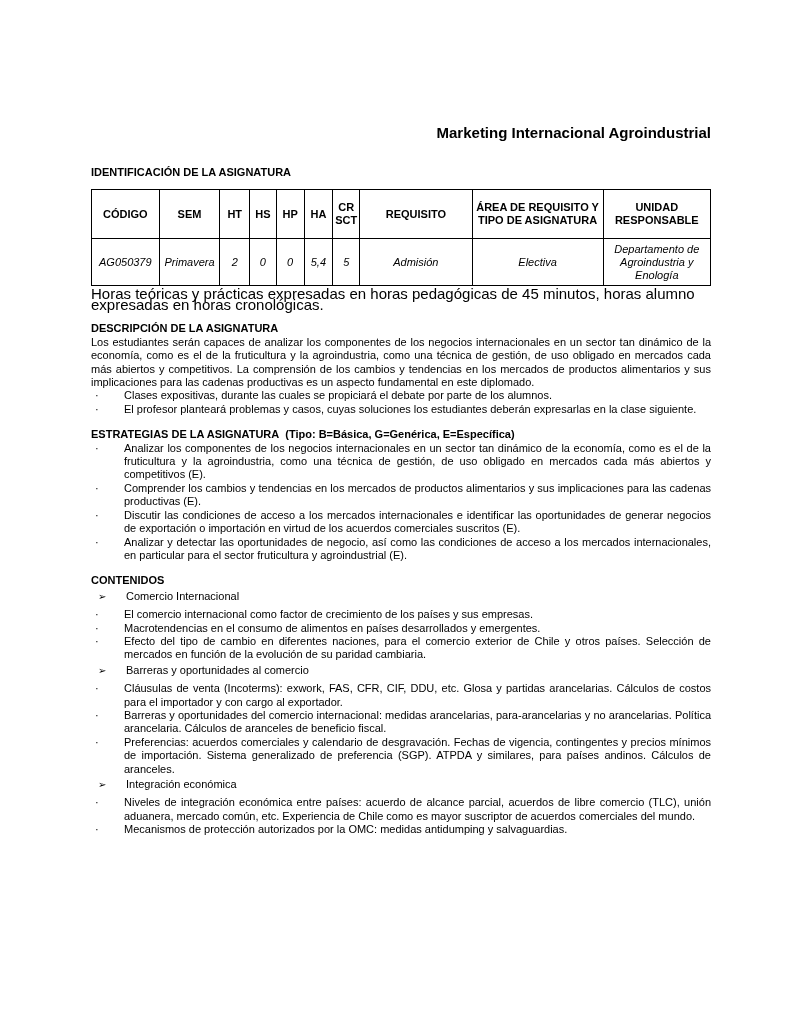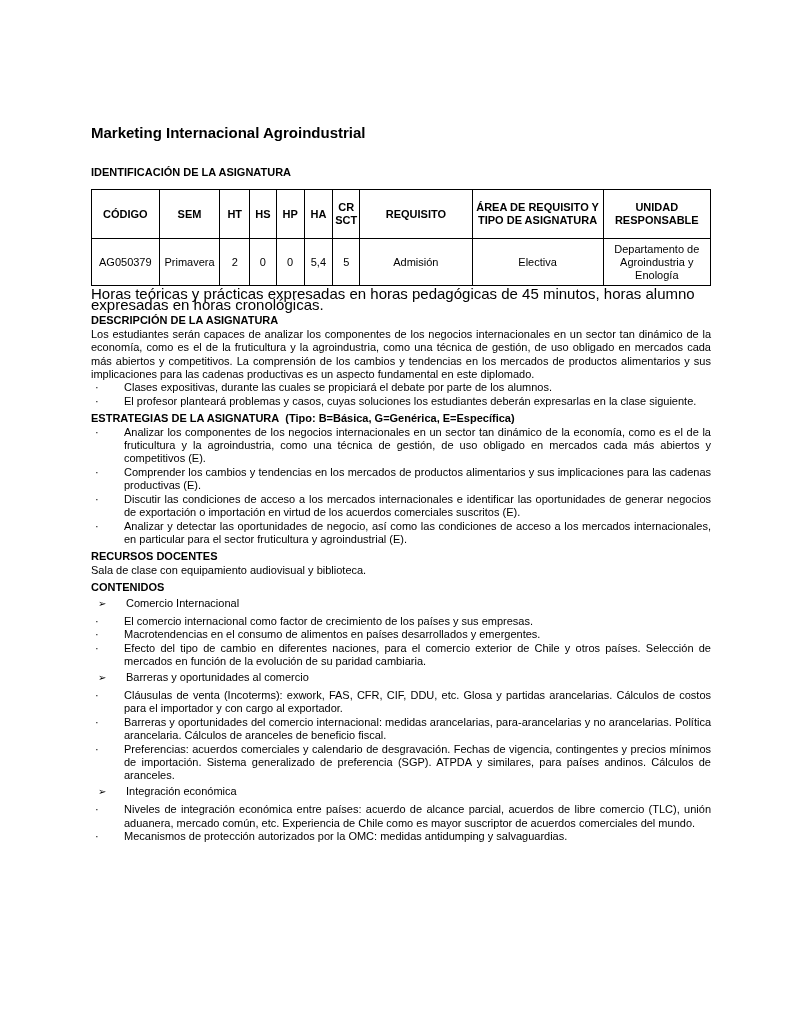--- a/index.html
+++ b/index.html
@@ -4,35 +4,35 @@
 <style>
   html, body { margin: 0; padding: 0; background: #ffffff; }
   .page {
     width: 800px; height: 1035px; box-sizing: border-box;
     background: #ffffff; color: #000;
     font-family: "Liberation Sans", "DejaVu Sans", sans-serif;
     font-size: 11px; line-height: 13.4px;
     padding: 124px 89px 0 91px; overflow: hidden;
   }
   .doc-title {
-    font-size: 15px; font-weight: bold; text-align: left;
+    font-size: 15px; font-weight: bold; text-align: right;
     margin: 0 0 0 0; line-height: 18px;
   }
-  .heading { font-weight: bold; margin-top: 4px; }
+  .heading { font-weight: bold; margin-top: 12px; }
   .heading.first-gap { margin-top: 24px; }
   .heading-note { font-weight: bold; margin-left: 6px; }
   .para { text-align: justify; }
   
   table.course { border-collapse: collapse; margin-top: 10px; table-layout: fixed; }
   table.course th, table.course td {
     border: 1px solid #000; text-align: center; vertical-align: middle;
     padding: 2px 2px; font-size: 11px; line-height: 13px; overflow: hidden;
   }
   table.course th { font-weight: bold; height: 44px; }
-  table.course td { height: 42px; }
+  table.course td { height: 42px; font-style: italic; }
   .footnote { font-size: 15px; line-height: 11px; margin-top: 2px; }
   
   .li { display: flex; }
   .li .marker { flex: none; width: 22px; box-sizing: border-box; padding-left: 4px; }
   .li.group .marker { width: 24px; padding-left: 7px; font-size: 10px; }
   .li .li-text { flex: 1; text-align: justify; margin-left: 11px; }
   .li.group { margin-top: 2px; margin-bottom: 5px; }
   .section { margin: 0; }
 </style>
 </head>
@@ -118,24 +118,20 @@
     <div class="li">
       <span class="marker">·</span>
       <div class="li-text">Discutir las condiciones de acceso a los mercados internacionales e identificar las oportunidades de generar negocios de exportación o importación en virtud de los acuerdos comerciales suscritos (E).</div>
     </div>
     <div class="li">
       <span class="marker">·</span>
       <div class="li-text">Analizar y detectar las oportunidades de negocio, así como las condiciones de acceso a los mercados internacionales, en particular para el sector fruticultura y agroindustrial (E).</div>
     </div>
   </div>
 
-  <div class="section">
-    <div class="heading">RECURSOS DOCENTES</div>
-    <div class="para">Sala de clase con equipamiento audiovisual y biblioteca.</div>
-  </div>
 
   <div class="section">
     <div class="heading">CONTENIDOS</div>
 
     <div class="li group">
       <span class="marker">➢</span>
       <div class="li-text">Comercio Internacional</div>
     </div>
     <div class="li">
       <span class="marker">·</span>

